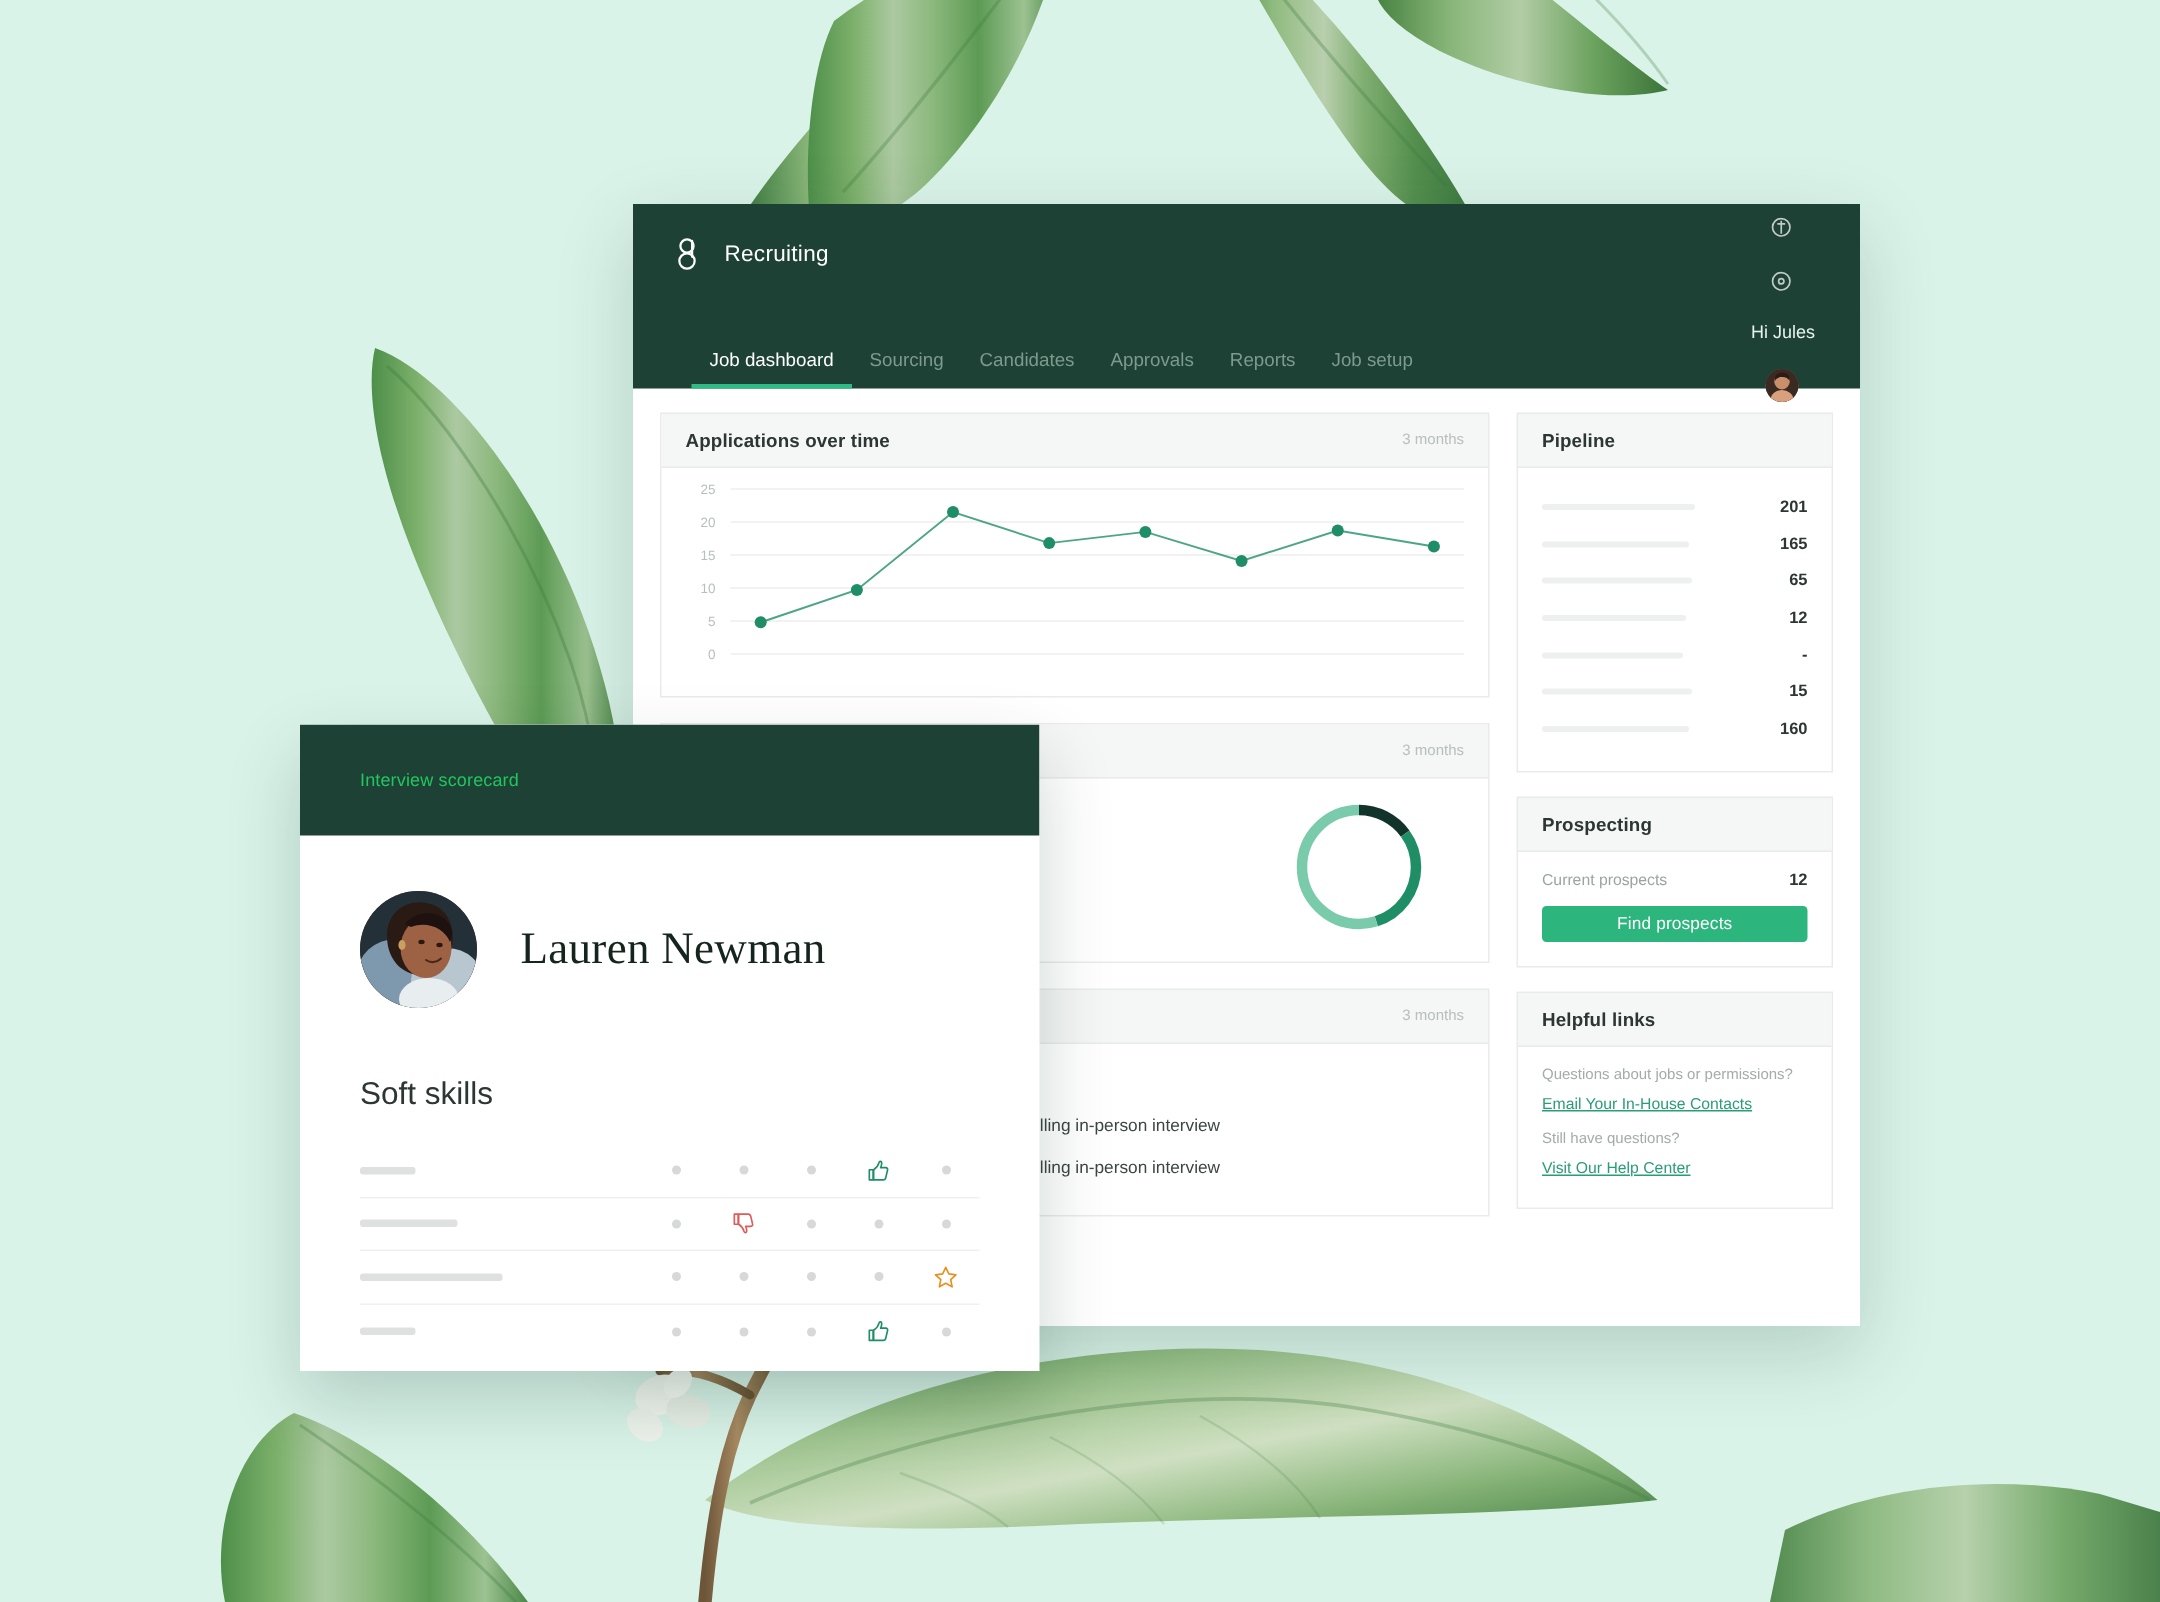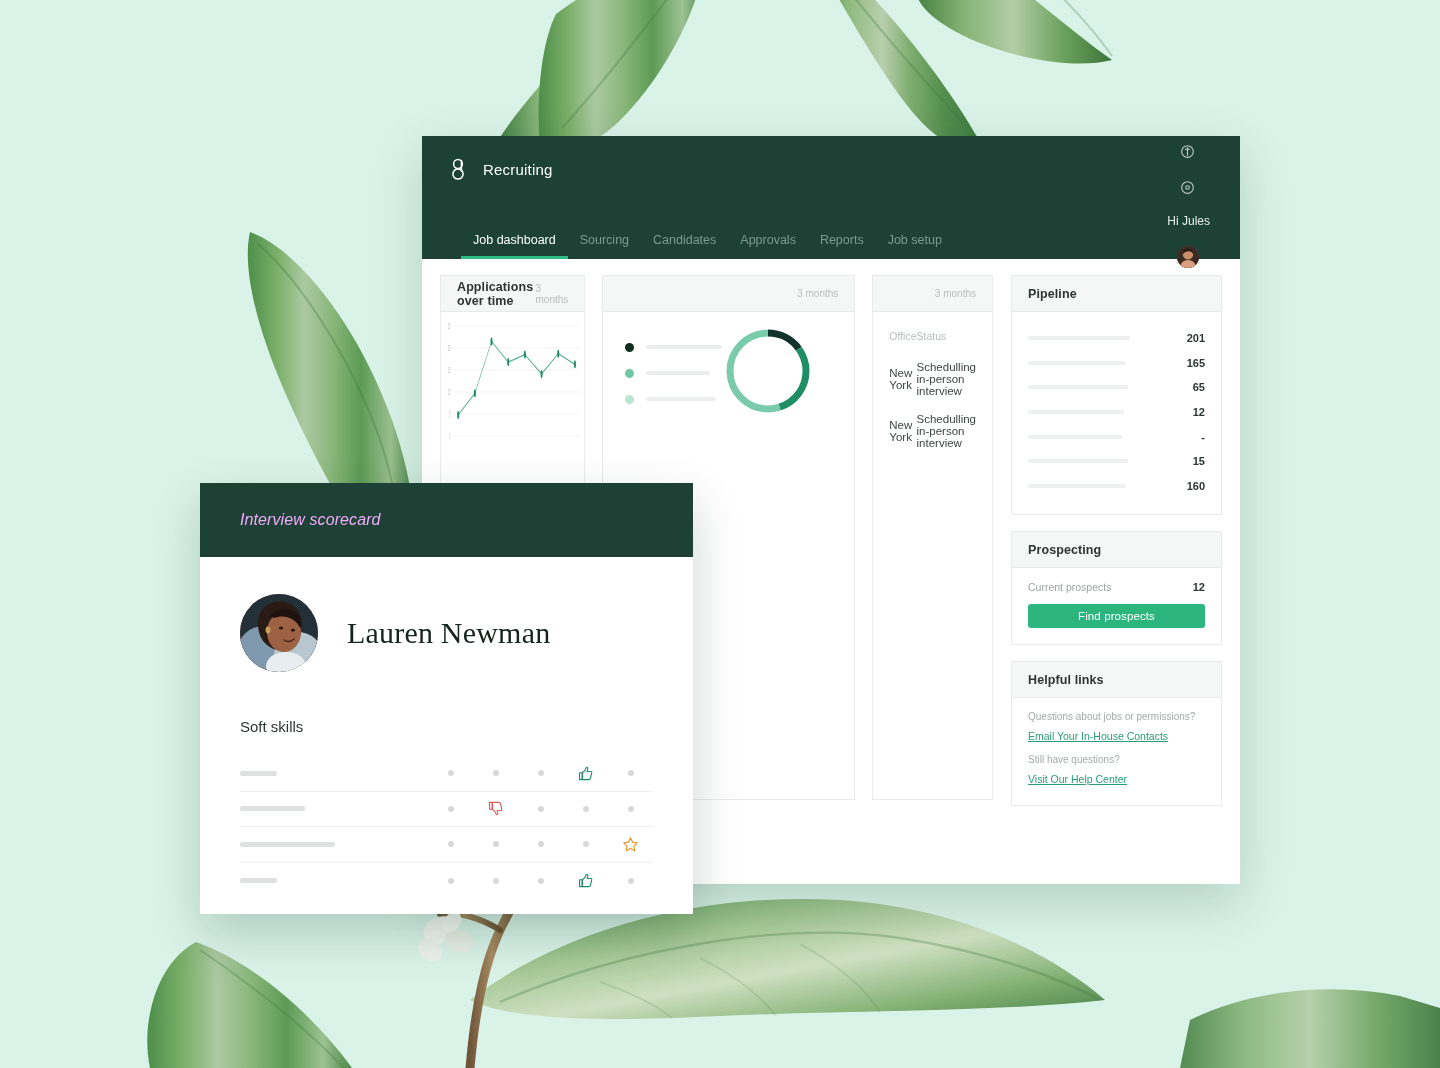--- a/index.html
+++ b/index.html
@@ -95,21 +95,21 @@
     height: 3px; background: #2fbb84;
   }
 
   .app-body {
     display: flex;
     padding: 16px 18px;
     gap: 18px;
     background: #ffffff;
     height: 557px;
   }
-  .col-main { flex: 1 1 auto; display: flex; flex-direction: row; gap: 17px; }
+  .col-main { flex: 1 1 auto; display: flex; flex-direction: column; gap: 17px; }
   .col-side { width: 211px; flex: 0 0 211px; display: flex; flex-direction: column; gap: 16px; }
 
   
   .card {
     border: 1px solid #e9ebea;
     background: #ffffff;
   }
   .card-head {
     background: #f5f6f6;
     border-bottom: 1px solid #e9ebea;
@@ -197,35 +197,35 @@
     width: 493px; height: 431px;
     background: #ffffff;
     z-index: 30;
     box-shadow: 0 20px 46px rgba(10,50,35,0.20);
     overflow: hidden;
   }
   .sc-head {
     background: #1d4135; height: 74px;
     display: flex; align-items: center; padding: 0 40px;
   }
-  .sc-head-title { color: #f0abfc; font-size: 16px; letter-spacing: .1px; font-style: italic; }
+  .sc-head-title { color: #22c55e; font-size: 12px; letter-spacing: .1px; }
   .sc-body { padding: 37px 40px 0 40px; }
   .sc-person { display: flex; align-items: center; gap: 29px; }
   .avatar-lg {
     width: 78px; height: 78px; border-radius: 50%;
     overflow: hidden; flex: 0 0 78px; background: #7b4b3a;
   }
   .sc-name {
     font-family: "Liberation Serif", serif;
     font-size: 30px; color: #16241e; font-weight: 400;
     letter-spacing: .2px;
   }
   .sc-section {
     margin-top: 46px;
-    font-size: 15px; color: #2c3632;
+    font-size: 21px; color: #2c3632;
   }
   .rating-table { margin-top: 21px; }
   .rating-row {
     display: flex; align-items: center;
     height: 35.6px;
     border-bottom: 1px solid #eff0f0;
   }
   .rating-row:last-child { border-bottom: none; }
   .rating-label { height: 5px; border-radius: 2px; background: #dfe1e1; }
   .rating-cells { margin-left: auto; display: flex; align-items: center; }

